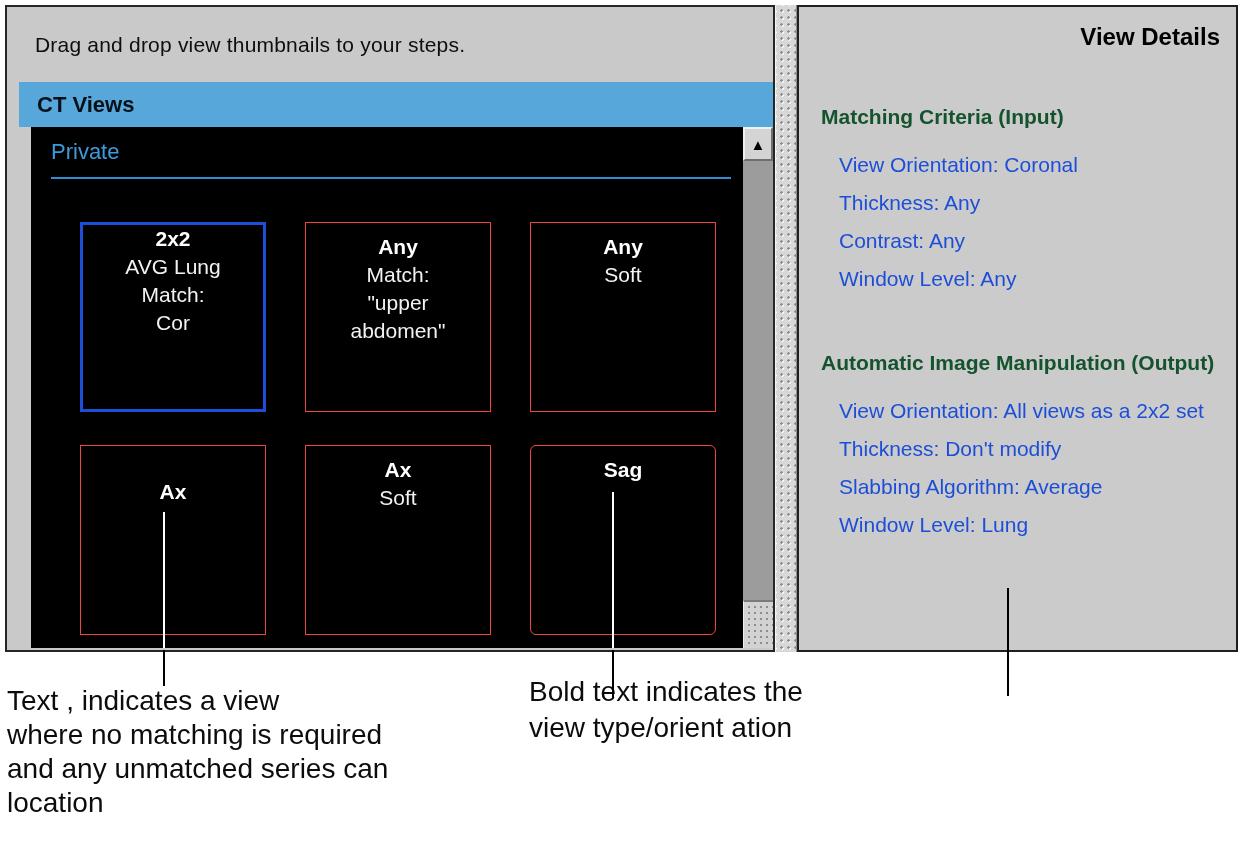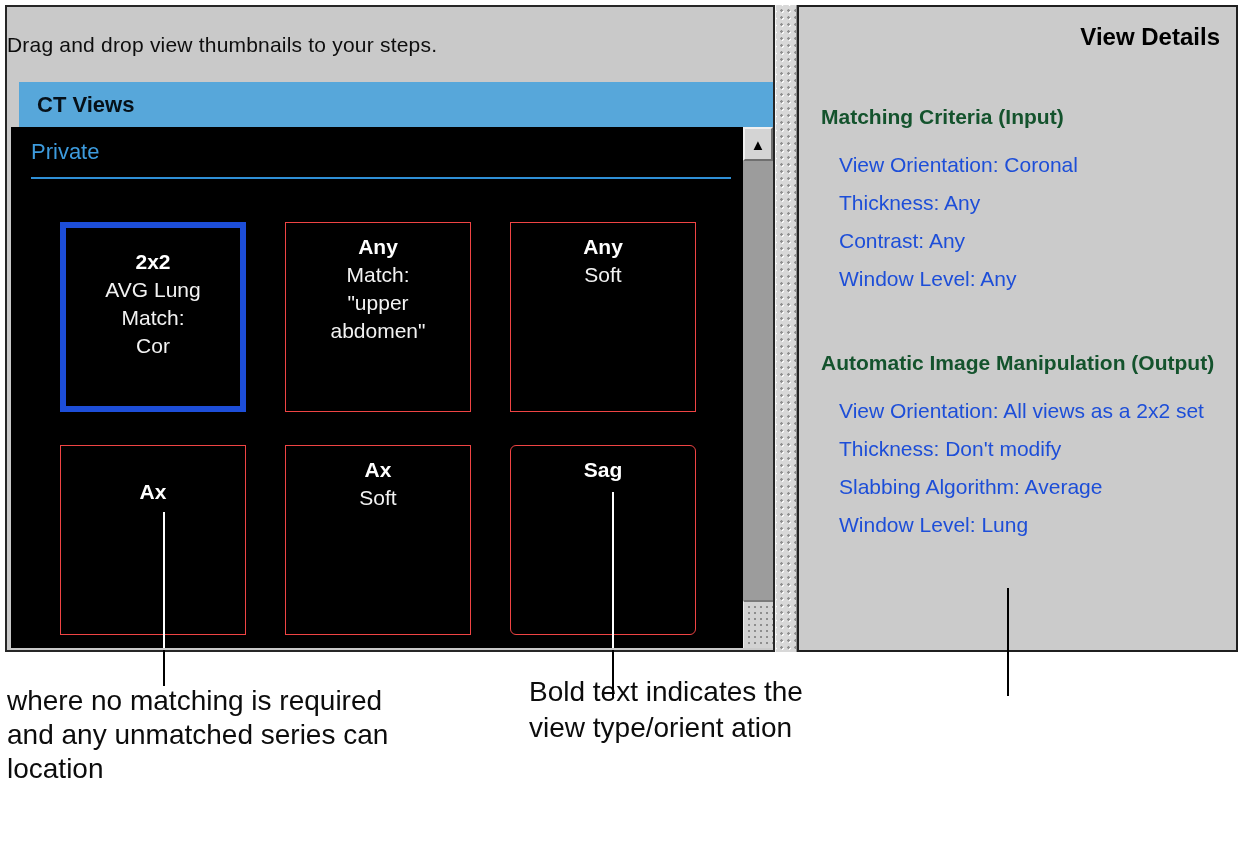--- a/index.html
+++ b/index.html
@@ -6,37 +6,37 @@
   .stage{
     position:relative;width:1250px;height:863px;background:#ffffff;
     font-family:"Liberation Sans", sans-serif;color:#111;overflow:hidden;
   }
   
   .left-panel{
     position:absolute;left:5px;top:5px;width:770px;height:647px;
     background:#c9c9c9;border:2px solid #262626;box-sizing:border-box;
   }
   .instruction-bar{
-    height:75px;display:flex;align-items:center;
+    height:75px;display:flex;align-items:center;padding-left:28px;
     font-size:21px;color:#0e0e0e;letter-spacing:.2px;
   }
   .ct-views-bar{
     margin-left:12px;height:45px;display:flex;align-items:center;
     padding-left:18px;font-size:22px;font-weight:bold;color:#061018;
   }
-  .thumb-row{margin-left:4px;height:521px;display:flex;}
+  .thumb-row{margin-left:24px;height:521px;display:flex;}
   .thumb-canvas{position:relative;flex:1;background:#000;}
   .group-label{position:absolute;left:20px;top:12px;font-size:22px;}
   .group-rule{position:absolute;left:20px;right:12px;top:50px;height:2px;}
   .thumb{
     position:absolute;width:186px;height:190px;box-sizing:border-box;
     border:1px solid #ef4444;display:flex;flex-direction:column;align-items:center;
     padding-top:10px;background:#000;
   }
-  .thumb.selected{border:6px solid #1d4ed8;padding-top:20px;}
+  .thumb.selected{border:3px solid #1d4ed8;padding-top:0;}
   .thumb.low-label{padding-top:32px;}
   .thumb .tline{font-size:21px;line-height:28px;color:#f2f2f2;text-align:center;white-space:pre;}
   .thumb .tline.first{font-weight:bold;color:#ffffff;}
   
   .vscroll{position:relative;width:30px;background:#9c9c9c;}
   .scroll-up{
     position:absolute;left:0;top:0;width:30px;height:34px;background:#d4d4d4;
     border-top:2px solid #f0f0f0;border-left:2px solid #f0f0f0;
     border-right:2px solid #6f6f6f;border-bottom:2px solid #6f6f6f;
     box-sizing:border-box;display:flex;align-items:center;justify-content:center;
@@ -154,20 +154,21 @@
     <div class="vd-item i23">Window Level: Lung</div>
   </div>
 
   <div class="cline white l-ax-w"></div>
   <div class="cline black l-ax-b"></div>
   <div class="cline white l-sag-w"></div>
   <div class="cline black l-sag-b"></div>
   <div class="cline black l-vd-b"></div>
 
   <div class="caption cap1">
+    <div>Text , indicates a view</div>
     <div>where no matching is required</div>
     <div>and any unmatched series can</div>
     <div>location</div>
   </div>
   <div class="caption cap2">
     <div>Bold text indicates the</div>
     <div>view type/orient ation</div>
   </div>
 
 </div>

